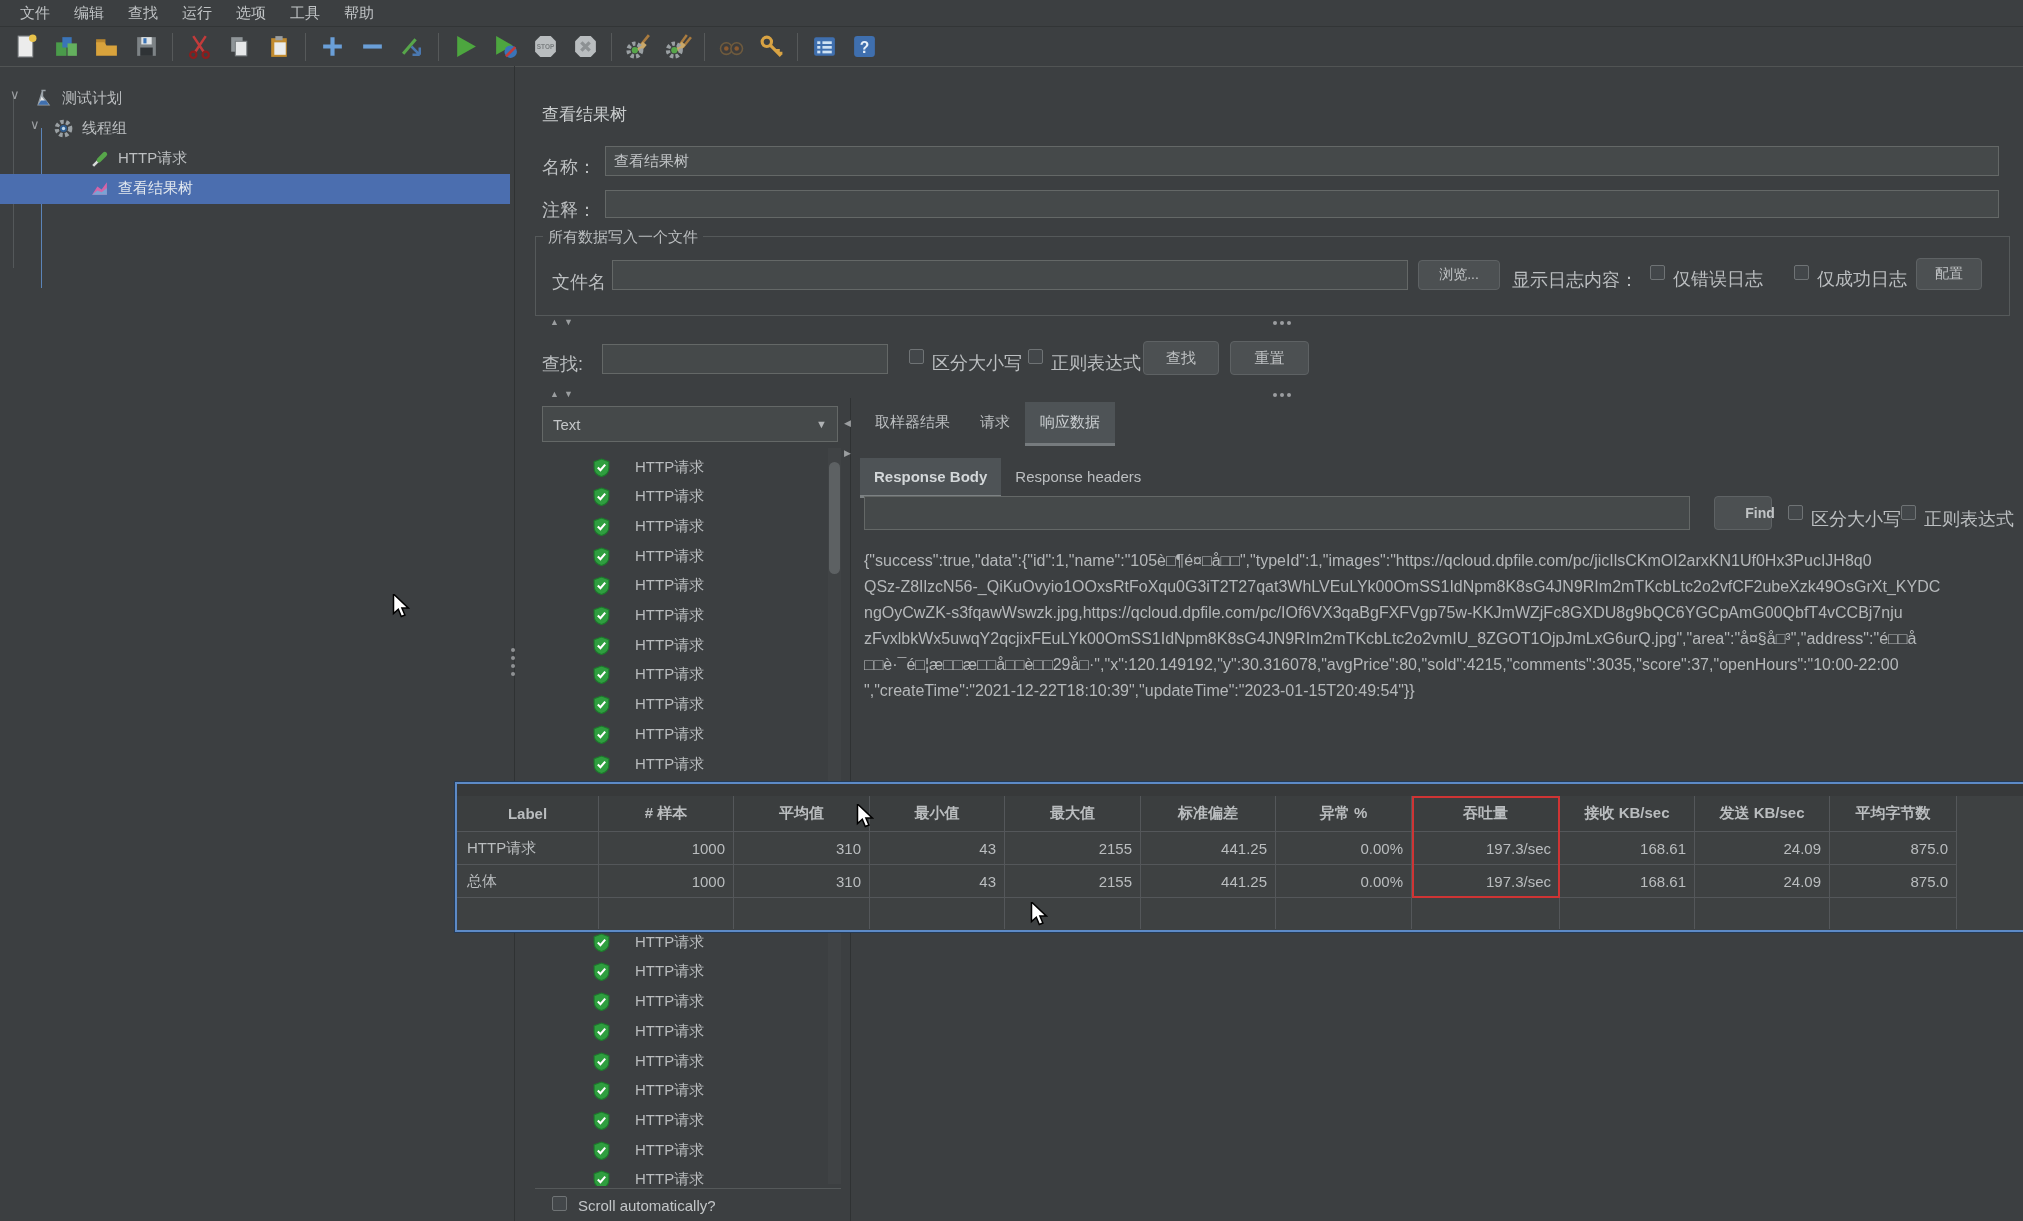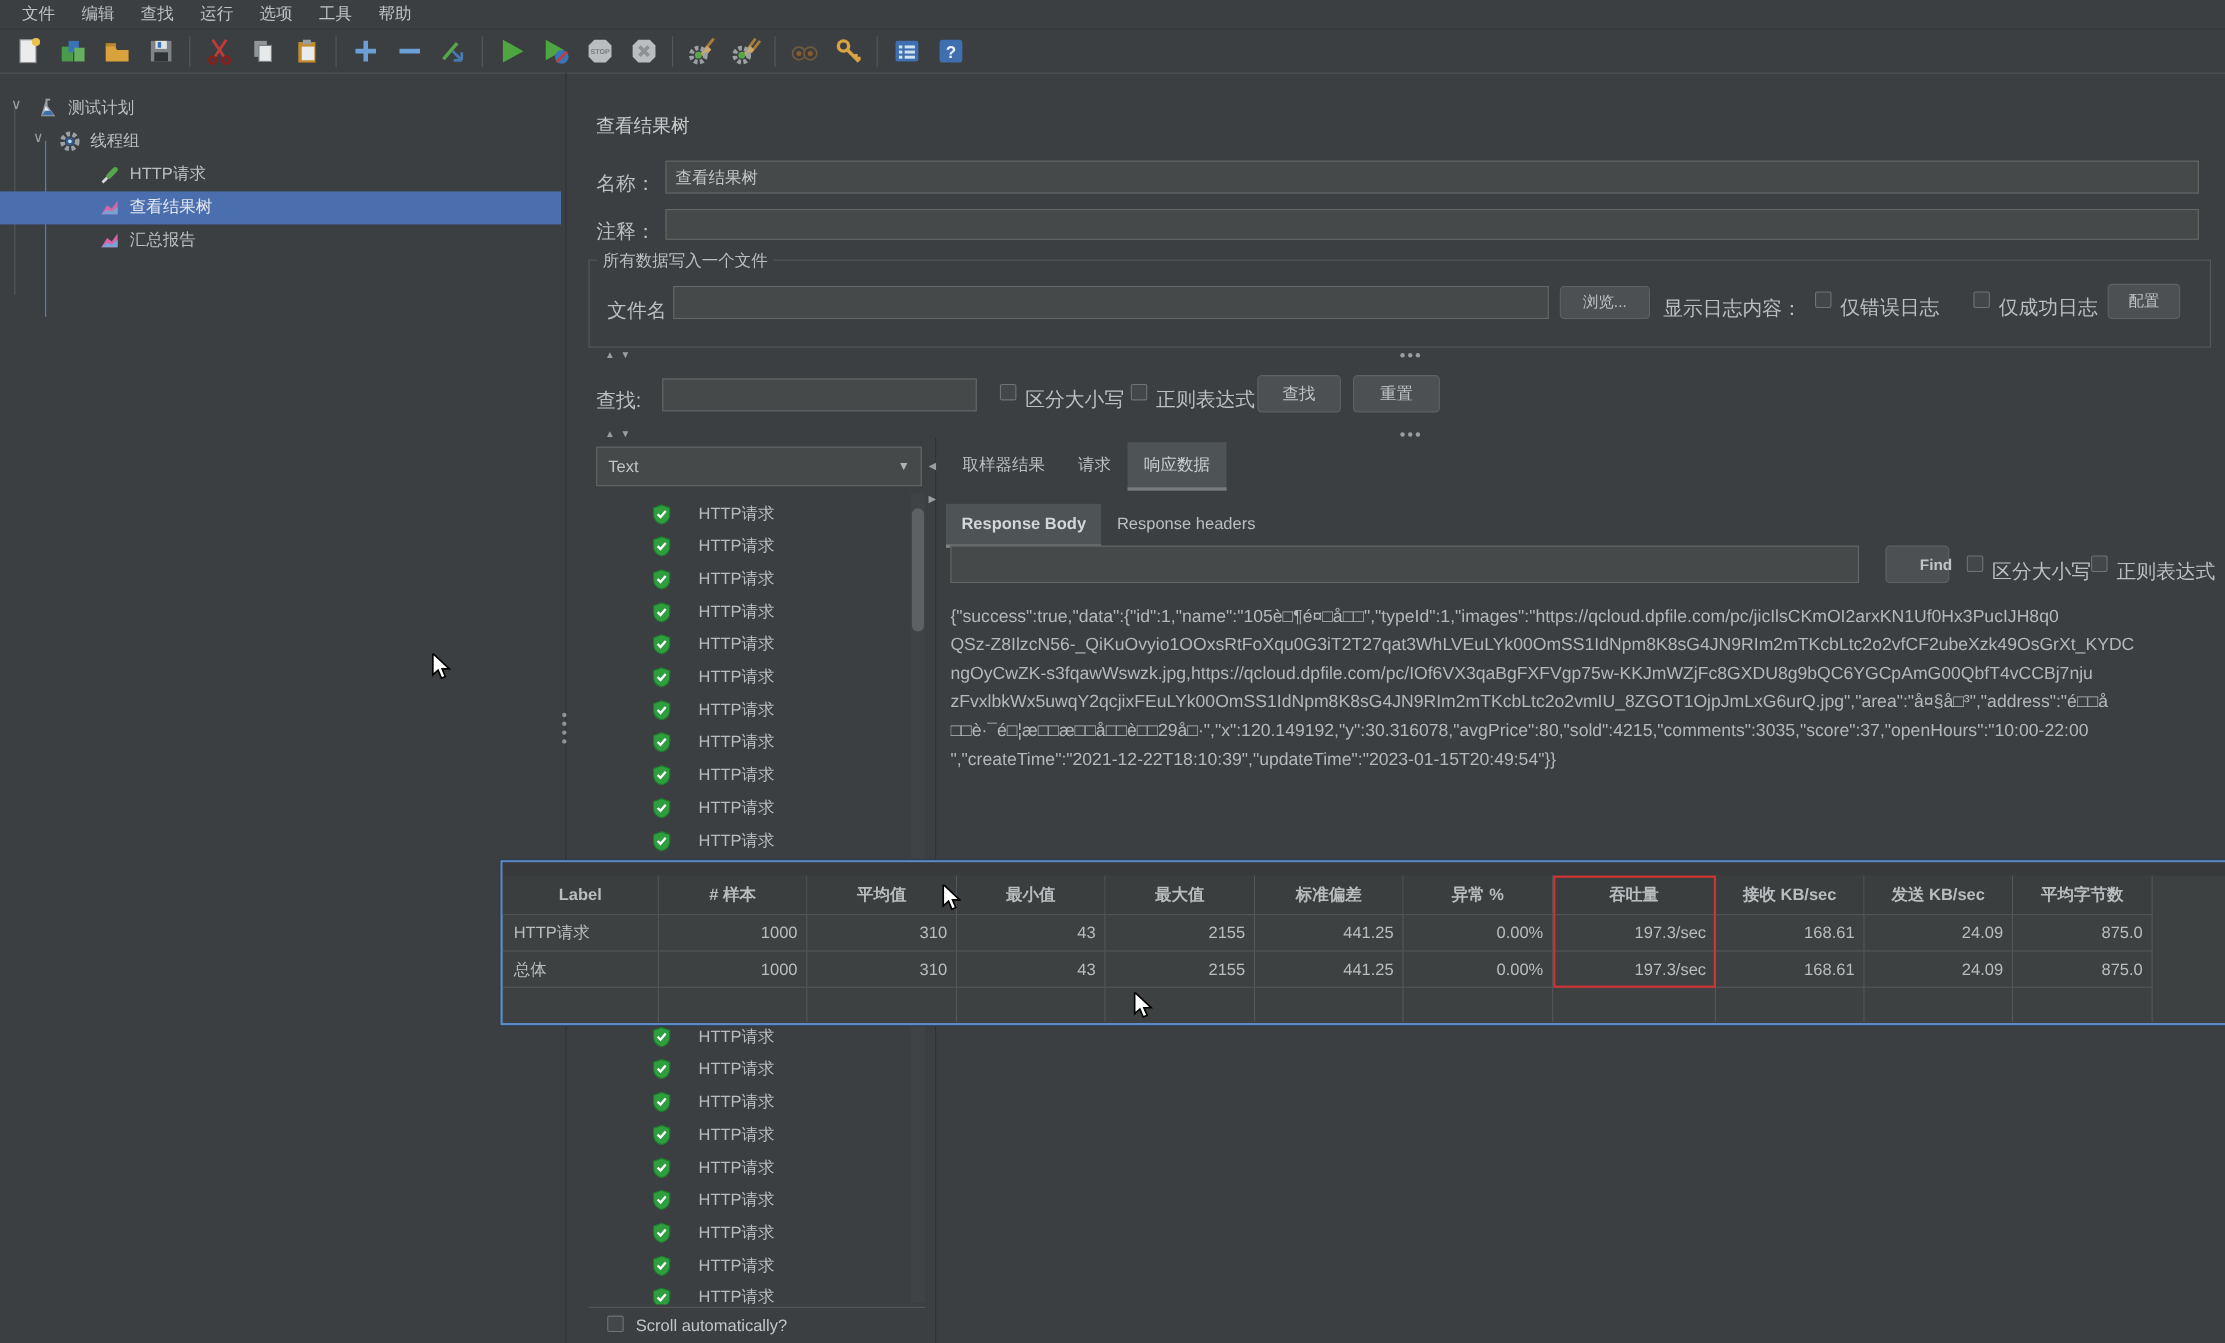--- a/index.html
+++ b/index.html
@@ -258,27 +258,20 @@
         </svg></span>
       <span class="tree-lb" style="left: 118px;">HTTP请求</span>
     </div>
     <div class="tree-row selected" style="top: 104px;">
       <span class="tree-ic" style="left: 90px;"><svg width="19" height="19" viewBox="0 0 18 18">
           <path d="M2 15 L7 7 L11 10 L16 3 L16 15 Z" fill="#d465a8"></path>
           <path d="M2 15 L7 11 L11 12.5 L16 8.5 L16 15 Z" fill="#7aa3d4"></path>
         </svg></span>
       <span class="tree-lb" style="left: 118px;">查看结果树</span>
     </div>
-    <div class="tree-row" style="top: 134px;">
-      <span class="tree-ic" style="left: 90px;"><svg width="19" height="19" viewBox="0 0 18 18">
-          <path d="M2 15 L7 7 L11 10 L16 3 L16 15 Z" fill="#d465a8"></path>
-          <path d="M2 15 L7 11 L11 12.5 L16 8.5 L16 15 Z" fill="#7aa3d4"></path>
-        </svg></span>
-      <span class="tree-lb" style="left: 118px;">汇总报告</span>
-    </div>
   </div>
 <div class="vline" style="left:514px;top:66px;height:1155px;"></div>
 <div class="abs" style="left:509px;top:648px;width:8px;height:34px;display:flex;flex-direction:column;gap:4px;align-items:center;">
   <i style="width:4px;height:4px;border-radius:50%;background:#8f9294;"></i>
   <i style="width:4px;height:4px;border-radius:50%;background:#8f9294;"></i>
   <i style="width:4px;height:4px;border-radius:50%;background:#8f9294;"></i>
   <i style="width:4px;height:4px;border-radius:50%;background:#8f9294;"></i>
 </div>
 
 <div class="lbl" style="left:542px;top:103px;font-size:17px;color:#c9cccd;">查看结果树</div>

